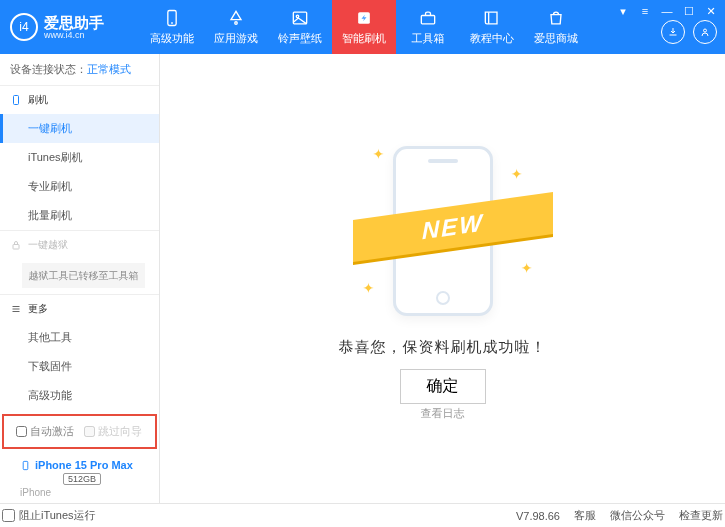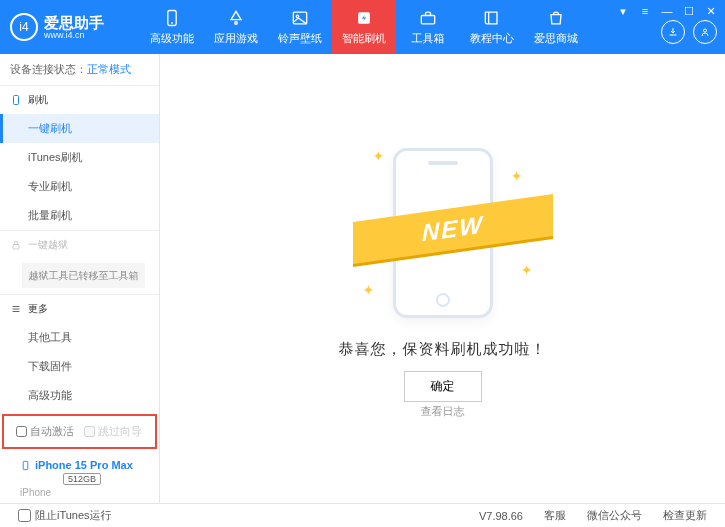--- a/index.html
+++ b/index.html
@@ -37,25 +37,25 @@
 .device-type { color: #aaa; font-size: 10px; margin-top: 2px; }
 .main { flex: 1; display: flex; flex-direction: column; align-items: center; justify-content: center; position: relative; }
 .illust { width: 200px; height: 190px; position: relative; display: flex; align-items: center; justify-content: center; }
 .phone { width: 100px; height: 170px; background: #fff; border: 3px solid #dde6f0; border-radius: 14px; position: relative; box-shadow: 0 4px 12px rgba(0,0,0,0.05); }
 .phone::after { content:""; position:absolute; top:10px; left:50%; transform:translateX(-50%); width:30px; height:4px; background:#dde6f0; border-radius:2px; }
 .phone .home { position:absolute; bottom:8px; left:50%; transform:translateX(-50%); width:14px; height:14px; border:2px solid #dde6f0; border-radius:50%; }
 .ribbon { position: absolute; top: 70px; left: 10px; right: -10px; }
 .ribbon-band { background: #FFC93C; height: 42px; transform: skewY(-8deg); display:flex; align-items:center; justify-content:center; color:#fff; font-weight:bold; font-size:24px; font-style:italic; letter-spacing:2px; box-shadow: 0 3px 0 #e5a500; }
 .sparkle { position:absolute; color:#FFC93C; font-size:14px; }
 .success-text { font-size: 15px; color: #333; margin-top: 12px; letter-spacing: 1px; }
-.ok-btn { margin-top: 12px; padding: 6px 26px; border: 1px solid #ccc; background: #fff; font-size: 12px; cursor: pointer; }
+.ok-btn { margin-top: 12px; padding: 6px 26px; border: 1px solid #ccc; background: #fff; font-size: 16px; cursor: pointer; }
 .view-log { margin-top: 2px; font-size: 11px; color: #999; cursor: pointer; }
-.footer { height: 24px; border-top: 1px solid #e5e5e5; display: flex; align-items: center; font-size: 11px; color: #555; padding: 0 18px; justify-content: space-between; }
+.footer { height: 24px; border-top: 1px solid #e5e5e5; display: flex; align-items: center; font-size: 11px; color: #555; padding: 0 2px; justify-content: space-between; }
 .footer-left { display: flex; align-items: center; gap: 4px; }
-.footer-right { display: flex; align-items: center; gap: 21px; }
+.footer-right { display: flex; align-items: center; gap: 14px; }
 </style>
 </head>
 <body>
 
 <div class="titlebar">
   <div class="logo-area">
     <div class="logo-circle">i4</div>
     <div>
       <div class="logo-text">爱思助手</div>
       <div class="logo-sub">www.i4.cn</div>

